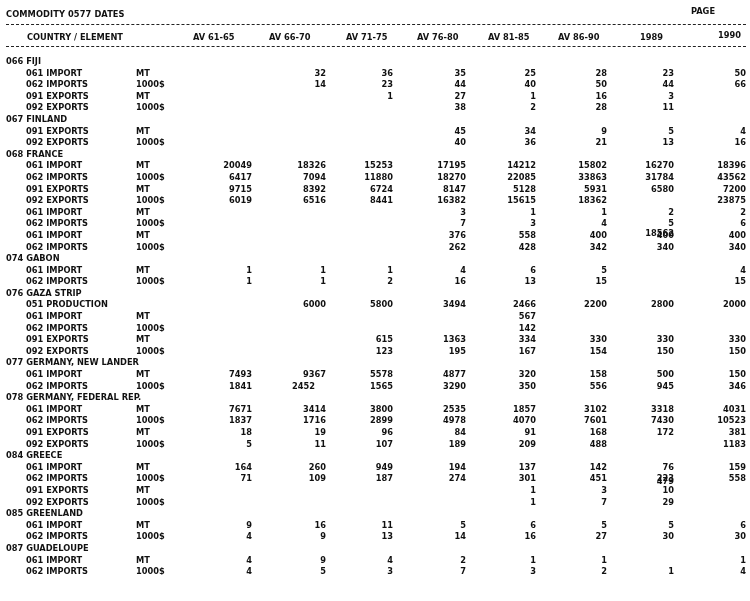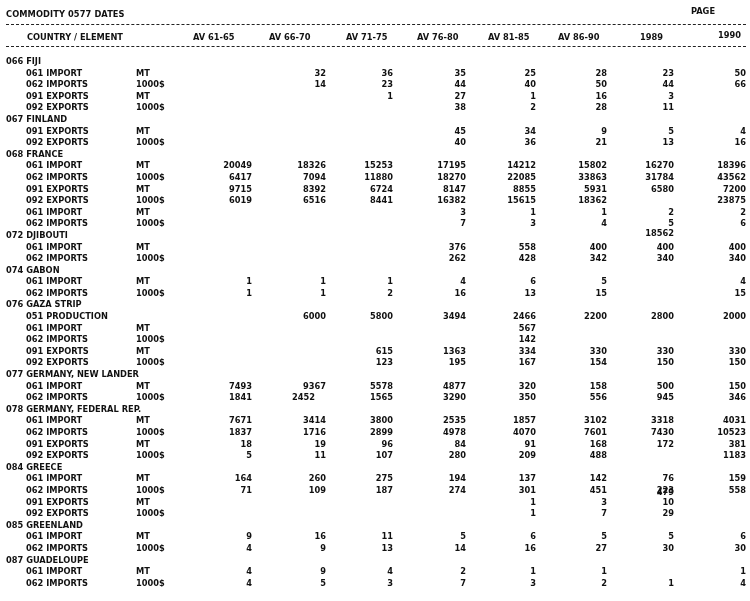--- a/index.html
+++ b/index.html
@@ -145,21 +145,21 @@
       <span class="v" style="left: 614px;">31784</span>
       <span class="v" style="left: 686px;">43562</span>
     </div>
     <div class="row">
       <span class="elem">091 EXPORTS</span>
       <span class="unit">MT</span>
       <span class="v" style="left: 192px;">9715</span>
       <span class="v" style="left: 266px;">8392</span>
       <span class="v" style="left: 333px;">6724</span>
       <span class="v" style="left: 406px;">8147</span>
-      <span class="v" style="left: 476px;">8855</span>
+      <span class="v" style="left: 476px;">5128</span>
       <span class="v" style="left: 547px;">5931</span>
       <span class="v" style="left: 614px;">6580</span>
       <span class="v" style="left: 686px;">7200</span>
     </div>
     <div class="row">
       <span class="elem">092 EXPORTS</span>
       <span class="unit">1000$</span>
       <span class="v" style="left: 192px;">6019</span>
       <span class="v" style="left: 266px;">6516</span>
       <span class="v" style="left: 333px;">8441</span>
@@ -187,23 +187,20 @@
       <span class="v" style="left: 192px;"></span>
       <span class="v" style="left: 266px;"></span>
       <span class="v" style="left: 333px;"></span>
       <span class="v" style="left: 406px;">7</span>
       <span class="v" style="left: 476px;">3</span>
       <span class="v" style="left: 547px;">4</span>
       <span class="v" style="left: 614px;">5</span>
       <span class="v" style="left: 686px;">6</span>
     </div>
     <div class="row">
-      <span class="country">072 DJIBOUTI</span>
-    </div>
-    <div class="row">
       <span class="elem">061 IMPORT</span>
       <span class="unit">MT</span>
       <span class="v" style="left: 192px;"></span>
       <span class="v" style="left: 266px;"></span>
       <span class="v" style="left: 333px;"></span>
       <span class="v" style="left: 406px;">376</span>
       <span class="v" style="left: 476px;">558</span>
       <span class="v" style="left: 547px;">400</span>
       <span class="v" style="left: 614px;">400</span>
       <span class="v" style="left: 686px;">400</span>
@@ -375,35 +372,35 @@
       <span class="v" style="left: 547px;">168</span>
       <span class="v" style="left: 614px;">172</span>
       <span class="v" style="left: 686px;">381</span>
     </div>
     <div class="row">
       <span class="elem">092 EXPORTS</span>
       <span class="unit">1000$</span>
       <span class="v" style="left: 192px;">5</span>
       <span class="v" style="left: 266px;">11</span>
       <span class="v" style="left: 333px;">107</span>
-      <span class="v" style="left: 406px;">280</span>
+      <span class="v" style="left: 406px;">189</span>
       <span class="v" style="left: 476px;">209</span>
       <span class="v" style="left: 547px;">488</span>
       <span class="v" style="left: 614px; margin-top: 37px;">479</span>
       <span class="v" style="left: 686px;">1183</span>
     </div>
     <div class="row">
       <span class="country">084 GREECE</span>
     </div>
     <div class="row">
       <span class="elem">061 IMPORT</span>
       <span class="unit">MT</span>
       <span class="v" style="left: 192px;">164</span>
       <span class="v" style="left: 266px;">260</span>
-      <span class="v" style="left: 333px;">275</span>
+      <span class="v" style="left: 333px;">949</span>
       <span class="v" style="left: 406px;">194</span>
       <span class="v" style="left: 476px;">137</span>
       <span class="v" style="left: 547px;">142</span>
       <span class="v" style="left: 614px;">76</span>
       <span class="v" style="left: 686px;">159</span>
     </div>
     <div class="row">
       <span class="elem">062 IMPORTS</span>
       <span class="unit">1000$</span>
       <span class="v" style="left: 192px;">71</span>

